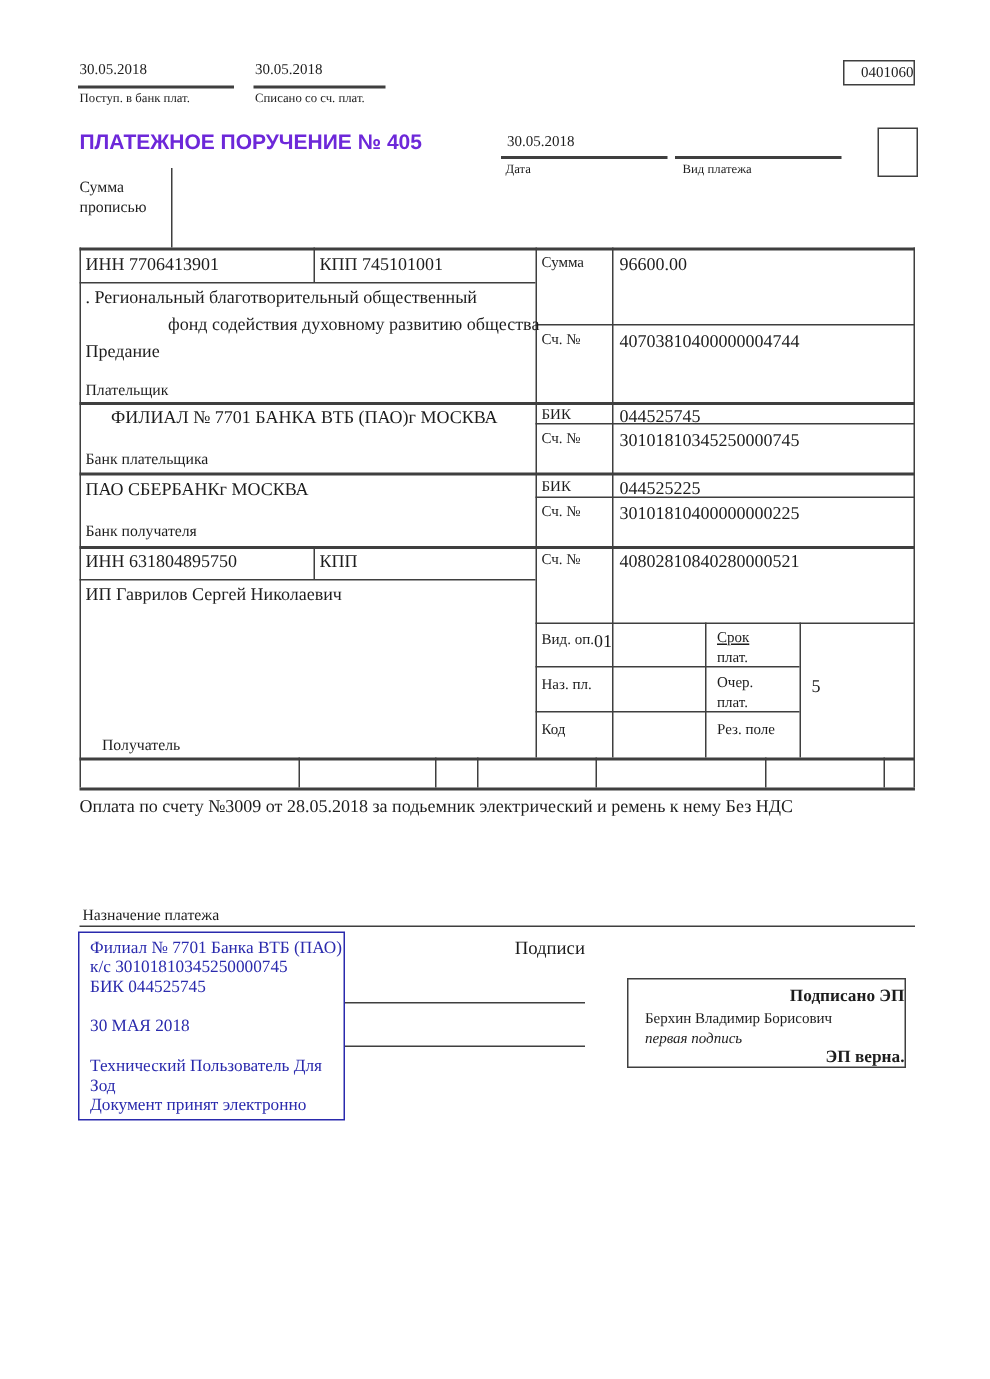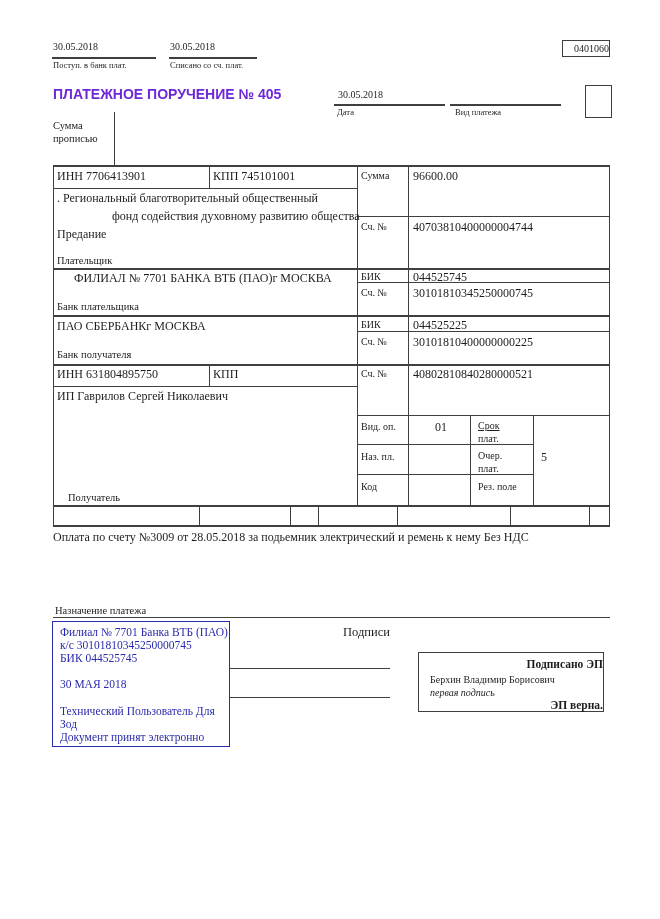--- a/index.html
+++ b/index.html
@@ -106,21 +106,21 @@
   <div class="t" style="left:413px;top:335px;">30101810400000000225</div>
 
   <div class="t" style="left:57px;top:367px;">ИНН 631804895750</div>
   <div class="t" style="left:213px;top:367px;">КПП</div>
   <div class="t" style="left:57px;top:389px;">ИП Гаврилов Сергей Николаевич</div>
   <div class="t lbl" style="left:57px;top:491px;margin-left:11px;">Получатель</div>
   <div class="t t11" style="left:361px;top:367px;">Сч. №</div>
   <div class="t" style="left:413px;top:367px;">40802810840280000521</div>
 
   <div class="t t11" style="left:361px;top:420px;">Вид. оп.</div>
-  <div class="t" style="left:435px;top:420px;">01</div>
+  <div class="t" style="left:396px;top:420px;">01</div>
   <div class="t t11" style="left:478px;top:419px;text-decoration:underline;">Срок</div>
   <div class="t t11" style="left:478px;top:432px;">плат.</div>
   <div class="t t11" style="left:361px;top:450px;">Наз. пл.</div>
   <div class="t t11" style="left:478px;top:449px;">Очер.</div>
   <div class="t t11" style="left:478px;top:462px;">плат.</div>
   <div class="t" style="left:541px;top:450px;">5</div>
   <div class="t t11" style="left:361px;top:480px;">Код</div>
   <div class="t t11" style="left:478px;top:480px;">Рез. поле</div>
 
   <div class="t" style="left:53px;top:530px;">Оплата по счету №3009 от 28.05.2018 за подьемник электрический и ремень к нему Без НДС</div>

